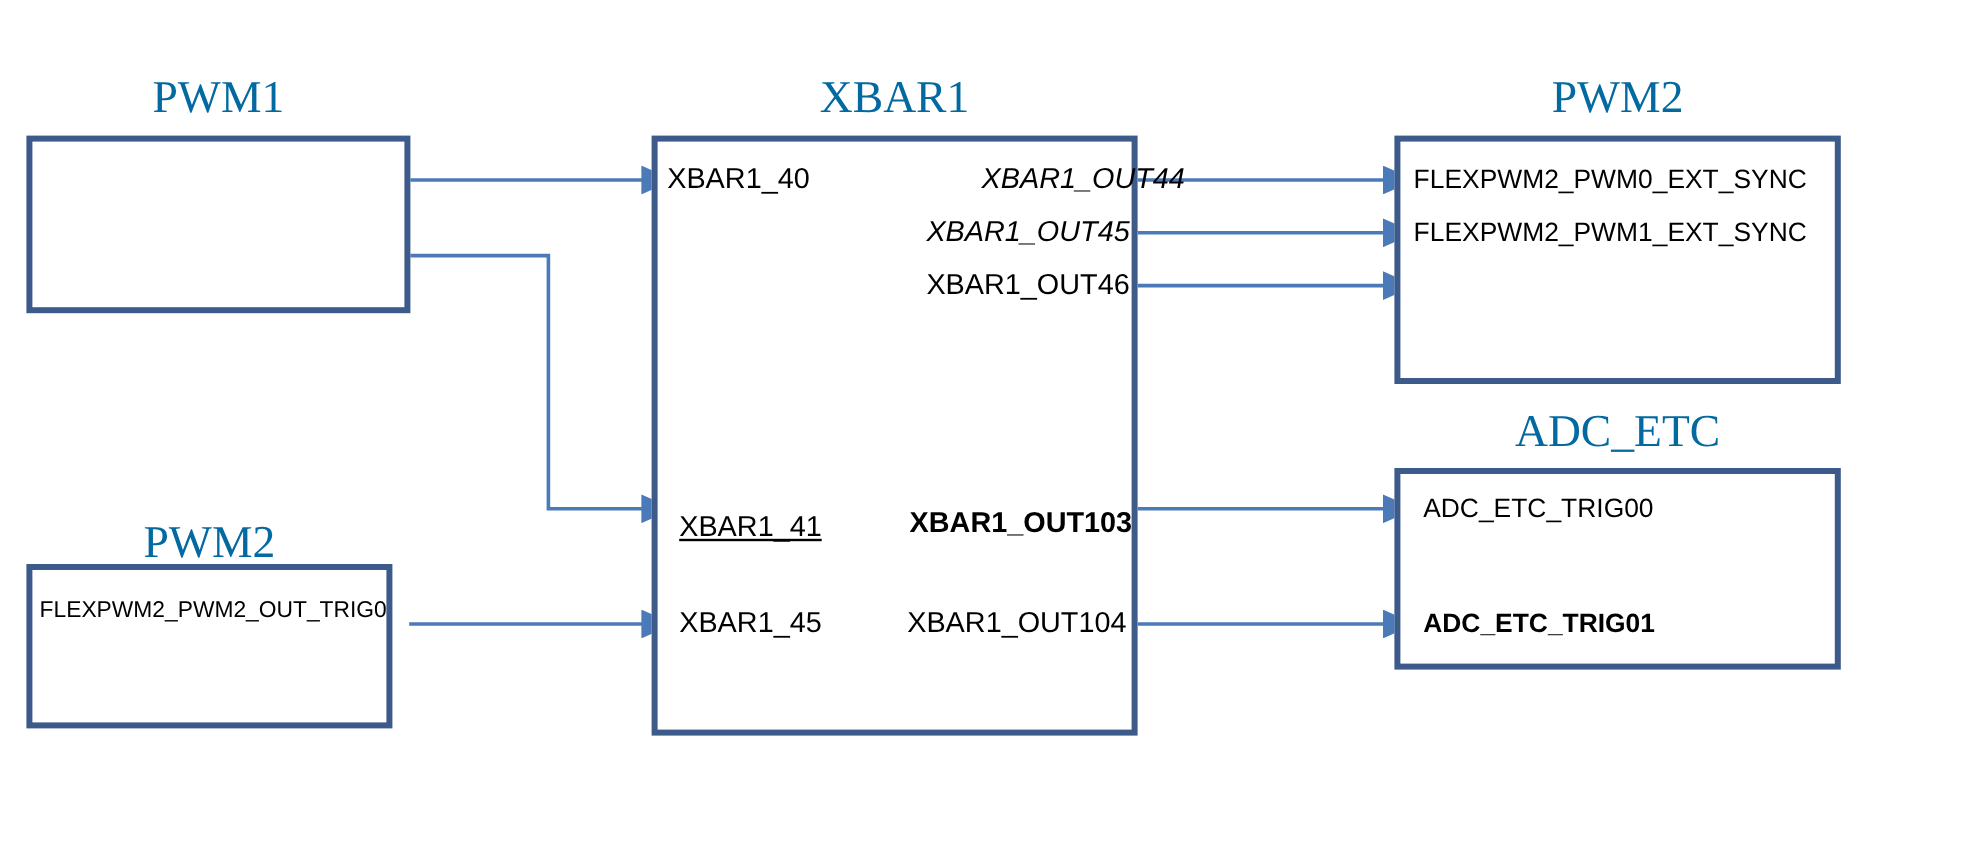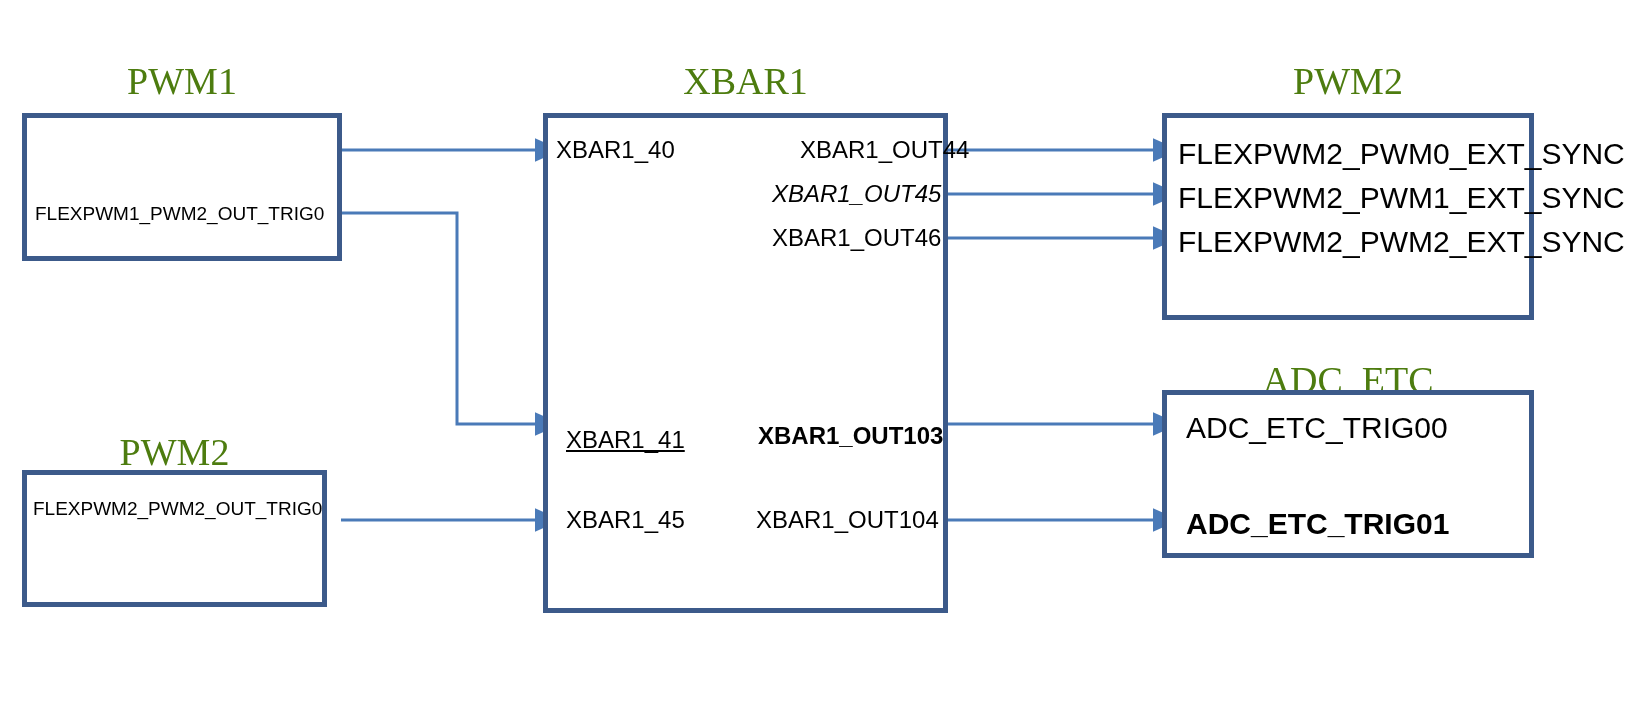--- a/index.html
+++ b/index.html
@@ -19,35 +19,35 @@
   .block {
     position: absolute;
     box-sizing: border-box;
     background: #ffffff;
     border: 5px solid #3c5a8a;
   }
   .block-title {
     position: absolute;
     font-family: "Liberation Serif", serif;
     font-size: 38px;
-    color: #4d7c0f;
+    color: #0369a1;
     line-height: 1;
     white-space: nowrap;
     text-align: center;
   }
   .port-label {
     position: absolute;
     font-family: "Liberation Sans", sans-serif;
     font-size: 21px;
     color: #000000;
     white-space: nowrap;
     line-height: 1;
   }
   .port-label.sm { font-size: 19px; }
-  .port-label.md { font-size: 30px; }
+  .port-label.md { font-size: 22px; }
   .node-label {
     position: absolute;
     font-family: "Liberation Sans", sans-serif;
     font-size: 24px;
     color: #000000;
     white-space: nowrap;
     line-height: 1;
   }
   svg.wires {
     position: absolute;
@@ -100,43 +100,41 @@
     <path class="wire" d="M948,150 L1178,150" marker-end="url(#arrowhead)"></path>
     <path class="wire" d="M948,194 L1178,194" marker-end="url(#arrowhead)"></path>
     <path class="wire" d="M948,238 L1178,238" marker-end="url(#arrowhead)"></path>
 
     <path class="wire" d="M948,424 L1178,424" marker-end="url(#arrowhead)"></path>
     <path class="wire" d="M948,520 L1178,520" marker-end="url(#arrowhead)"></path>
   </svg>
 
   <div class="block-title" style="left:22px; top:62px; width:320px;">PWM1</div>
   <div class="block" style="left:22px; top:113px; width:320px; height:148px;"></div>
-  <div class="port-label sm" style="left:35px; top:204px;">FLEXPWM1_PWM2_OUT_TRIG0</div>
 
   <div class="block-title" style="left:22px; top:433px; width:305px;">PWM2</div>
   <div class="block" style="left:22px; top:470px; width:305px; height:137px;"></div>
   <div class="port-label sm" style="left:33px; top:499px;">FLEXPWM2_PWM2_OUT_TRIG0</div>
 
   <div class="block-title" style="left:543px; top:62px; width:405px;">XBAR1</div>
   <div class="block" style="left:543px; top:113px; width:405px; height:500px;"></div>
 
   <div class="node-label" style="left:556px; top:138px;text-align:center;">XBAR1_40</div>
   <div class="node-label" style="left:566px; top:428px;text-decoration:underline;">XBAR1_41</div>
   <div class="node-label" style="left:566px; top:508px;">XBAR1_45</div>
 
-  <div class="node-label" style="left:800px; top:138px;">XBAR1_OUT44</div>
+  <div class="node-label" style="left:818px; top:138px;font-style:italic;">XBAR1_OUT44</div>
   <div class="node-label" style="left:772px; top:182px;font-style:italic;">XBAR1_OUT45</div>
   <div class="node-label" style="left:772px; top:226px;">XBAR1_OUT46</div>
   <div class="node-label" style="left:758px; top:424px;font-weight:bold;">XBAR1_OUT103</div>
   <div class="node-label" style="left:756px; top:508px;">XBAR1_OUT104</div>
 
   <div class="block-title" style="left:1162px; top:62px; width:372px;">PWM2</div>
   <div class="block" style="left:1162px; top:113px; width:372px; height:207px;"></div>
   <div class="port-label md" style="left:1178px; top:139px;">FLEXPWM2_PWM0_EXT_SYNC</div>
   <div class="port-label md" style="left:1178px; top:183px;">FLEXPWM2_PWM1_EXT_SYNC</div>
-  <div class="port-label md" style="left:1178px; top:227px;">FLEXPWM2_PWM2_EXT_SYNC</div>
 
-  <div class="block-title" style="left:1162px; top:341px; width:372px;margin-top:20px;">ADC_ETC</div>
+  <div class="block-title" style="left:1162px; top:341px; width:372px;">ADC_ETC</div>
   <div class="block" style="left:1162px; top:390px; width:372px; height:168px;"></div>
   <div class="port-label md" style="left:1186px; top:413px;">ADC_ETC_TRIG00</div>
   <div class="port-label md" style="left:1186px; top:509px;font-weight:bold;">ADC_ETC_TRIG01</div>
 
 </div>
 
 </body></html>

